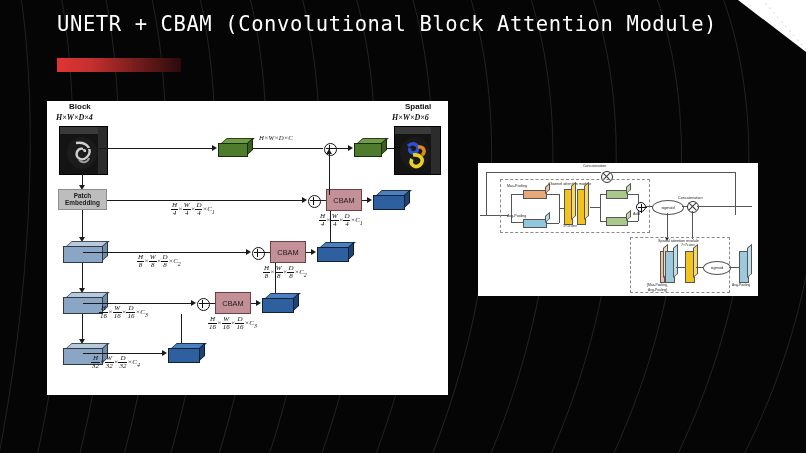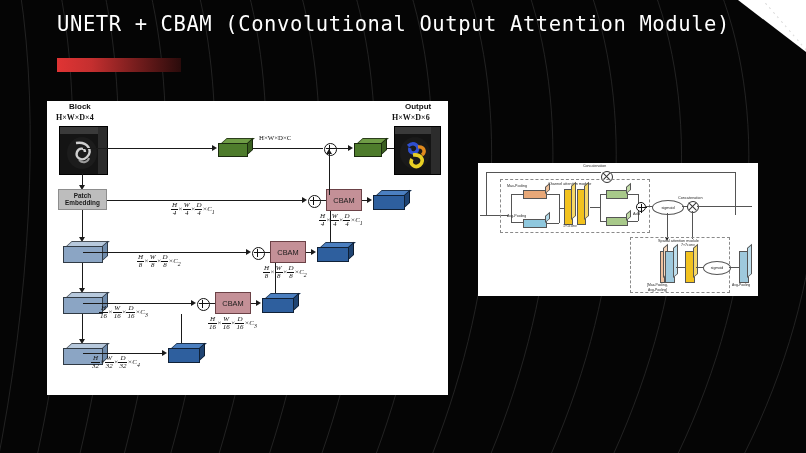--- a/index.html
+++ b/index.html
@@ -25,21 +25,21 @@
 
   
   .panel{position:absolute;background:#ffffff;}
   #left-panel{left:47px;top:101px;width:401px;height:294px;}
   #right-panel{left:478px;top:163px;width:280px;height:133px;}
 
   #cbam-caption{position:absolute;left:478px;top:140px;width:280px;
     color:#ffffff;font-size:14px;text-align:center;letter-spacing:.4px;}                     
   .lbl{position:absolute;color:#111;line-height:1.05;white-space:nowrap;}
   .bold{font-weight:bold;}
-  .ital{font-family:"Liberation Serif",serif;}
+  .ital{font-style:italic;font-family:"Liberation Serif",serif;}
 
   
   .h-line{position:absolute;height:1.4px;background:#1a1a1a;}
   .v-line{position:absolute;width:1.4px;background:#1a1a1a;}
   .arrow-r{position:absolute;width:0;height:0;
     border-left:5px solid #1a1a1a;border-top:3.2px solid transparent;border-bottom:3.2px solid transparent;}
   .arrow-d{position:absolute;width:0;height:0;
     border-top:5px solid #1a1a1a;border-left:3.2px solid transparent;border-right:3.2px solid transparent;}
   .arrow-u{position:absolute;width:0;height:0;
     border-bottom:5px solid #1a1a1a;border-left:3.2px solid transparent;border-right:3.2px solid transparent;}
@@ -119,21 +119,21 @@
       <path d="M528,-10 C572,120 558,300 484,470"></path>
       <path d="M590,-10 C636,120 622,300 544,470"></path>
       <path d="M654,-10 C702,120 688,300 606,470"></path>
       <path d="M720,-10 C770,120 756,300 670,470"></path>
       <path d="M788,-10 C840,120 826,300 736,470"></path>
     </g>
   </svg>
   <div class="corner-tri"></div>
   <div class="dotted-diag"></div>
 
-  <div id="title">UNETR + CBAM (Convolutional Output Attention Module)</div>
+  <div id="title">UNETR + CBAM (Convolutional Block Attention Module)</div>
   <div id="accent-bar"></div>
 
   <div class="panel" id="left-panel">
 
     <div class="lbl bold" style="left:22px;top:2px;font-size:8px;">Block</div>
     <div class="lbl bold ital" style="left:9px;top:13px;font-size:8px;">H×W×D×4</div>
 
     <div class="mri" style="left:12px;top:25px;width:47px;height:47px;">
       <div class="topshade"></div>
         <div class="shade"></div>
@@ -199,21 +199,21 @@
     </div>
     <div class="h-line" style="left:340px;top:47px;width:7px;"></div>
     <div class="cube" style="left:347px;top:37px;width:26px;height:19px;">
       <div class="top" style="background:#d2d2d2;"></div>
       <div class="side" style="background:#969696;"></div>
       <div class="face" style="background:#b4b4b4;"></div>
     </div>
     <div class="h-line" style="left:380px;top:47px;width:7px;"></div>
     <div class="arrow-r" style="left:386px;top:43.5px;"></div>
 
-    <div class="lbl bold" style="left:358px;top:2px;font-size:8px;">Output</div>
+    <div class="lbl bold" style="left:358px;top:2px;font-size:8px;">Spatial</div>
     <div class="lbl bold ital" style="left:345px;top:13px;font-size:8px;">H×W×D×6</div>
     <div class="mri" style="left:347px;top:25px;width:45px;height:47px;">
       <div class="topshade"></div>
         <div class="shade"></div>
       <svg width="45" height="47" viewBox="0 0 45 47" style="position:absolute;left:0;top:0;">
         <ellipse cx="20" cy="26" rx="15" ry="16" fill="#1a1a1a"></ellipse>
         <path d="M13,19 C19,14 25,19 22,24 C19,28 13,25 15,21" stroke="#2f4fd0" stroke-width="3.4" fill="none"></path>
         <path d="M23,20 C29,19 31,25 27,28" stroke="#e08a1e" stroke-width="3.4" fill="none"></path>
         <path d="M18,28 C26,27 30,33 25,38 C20,42 14,37 17,32" stroke="#e8d024" stroke-width="3.6" fill="none"></path>
       </svg>

